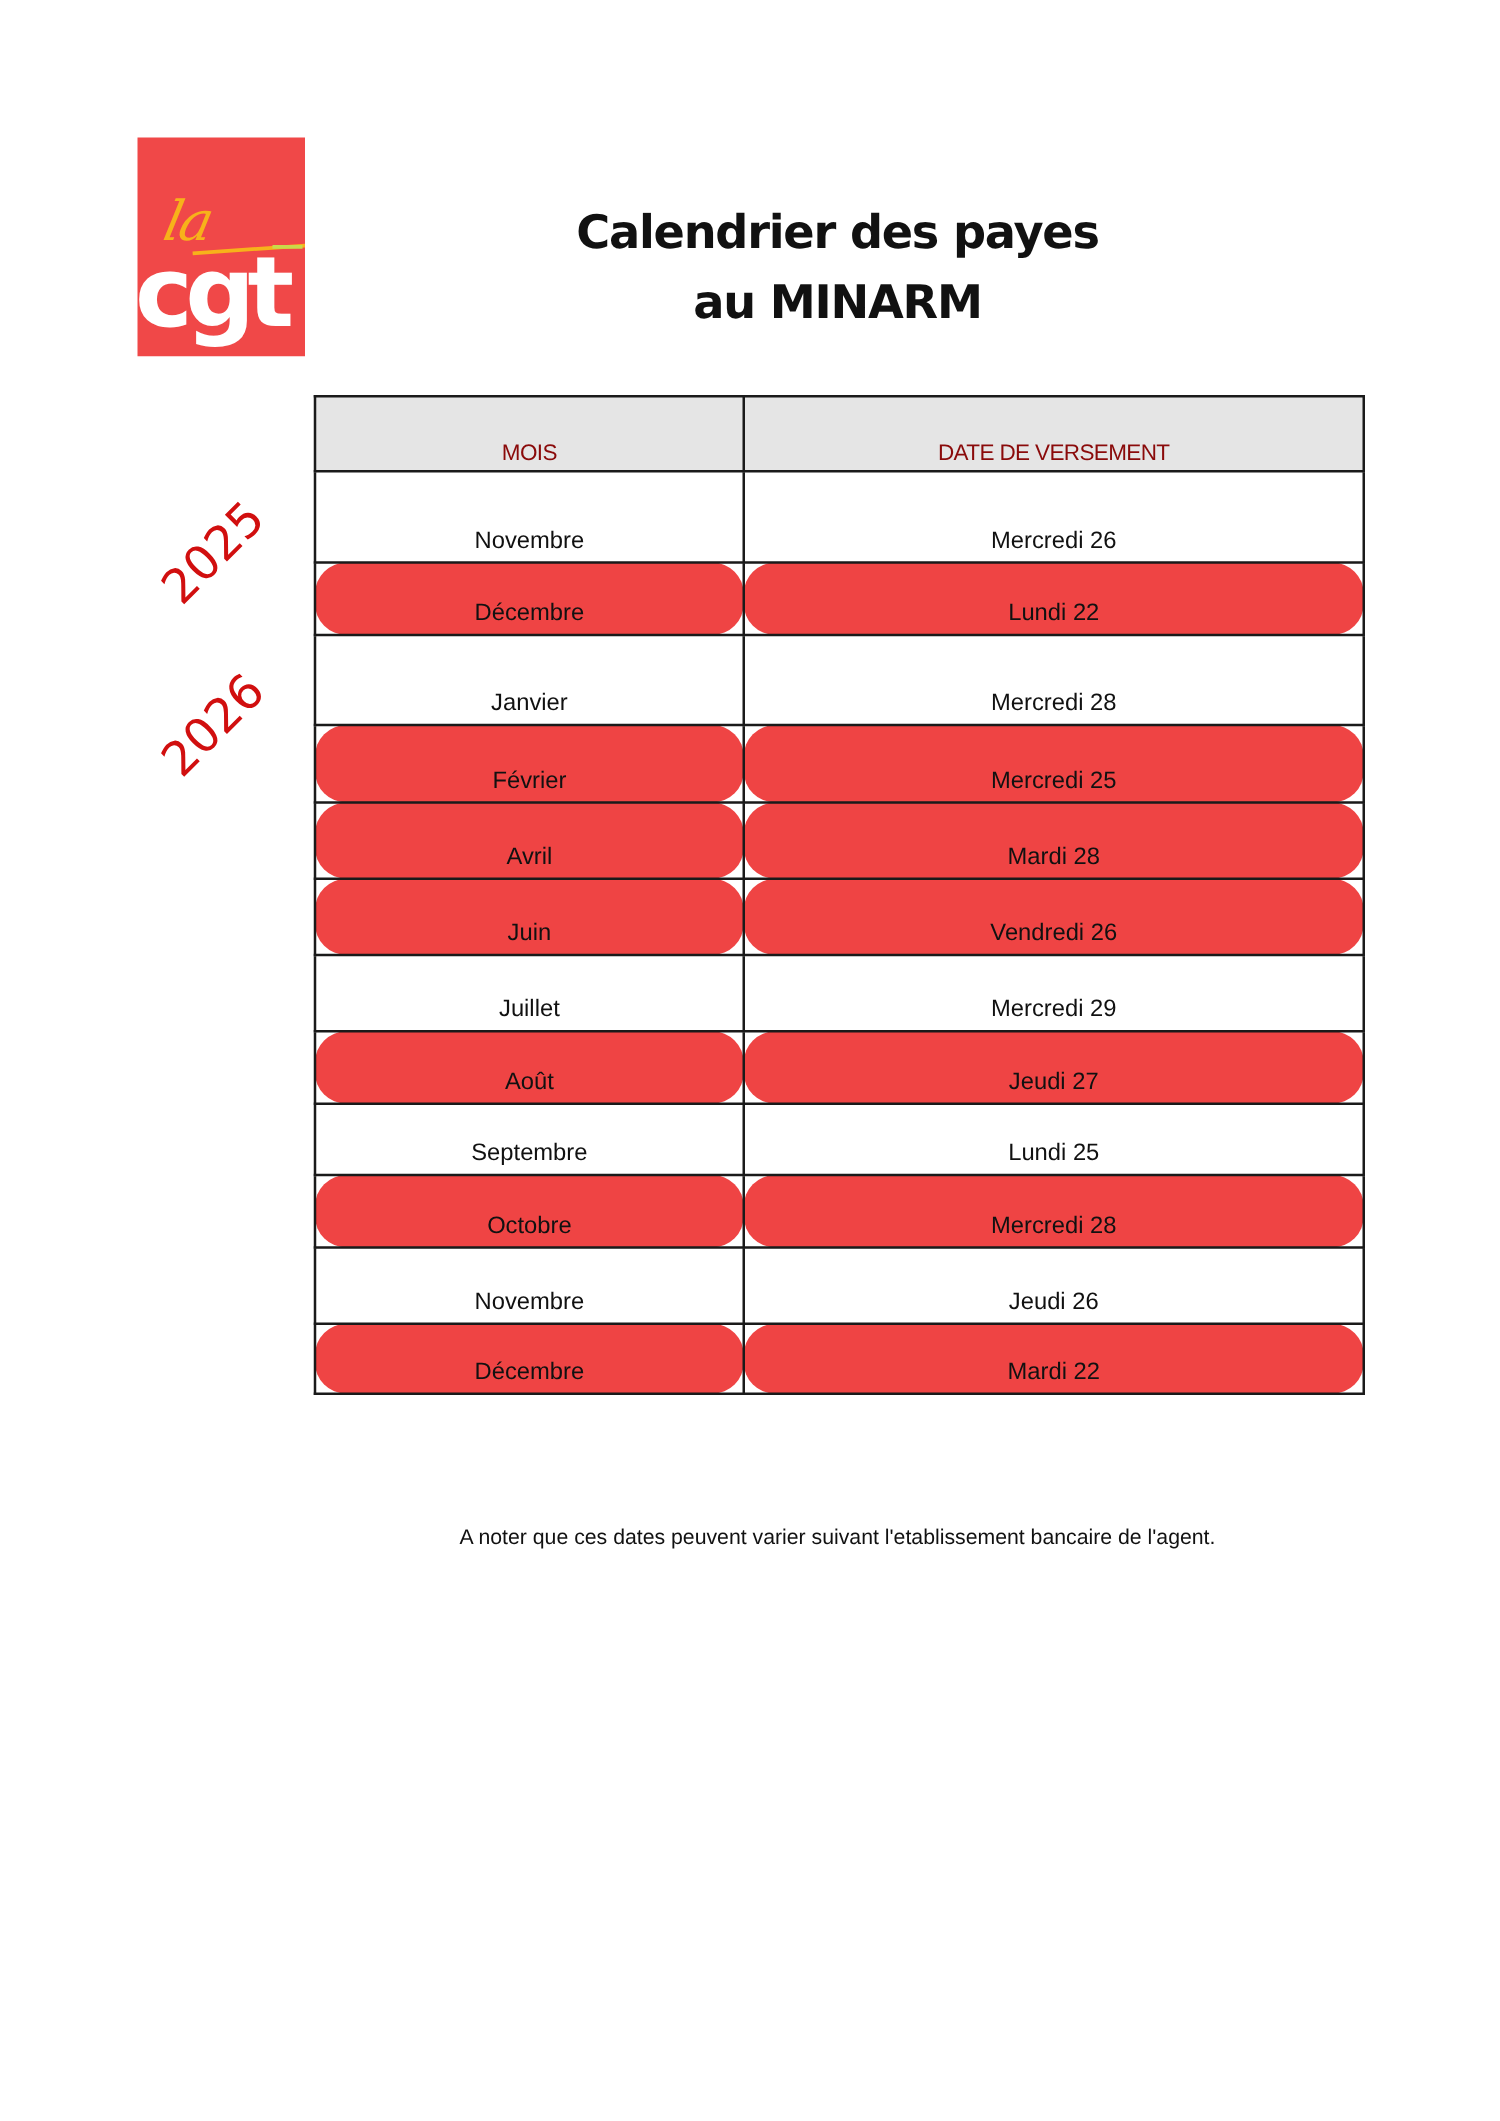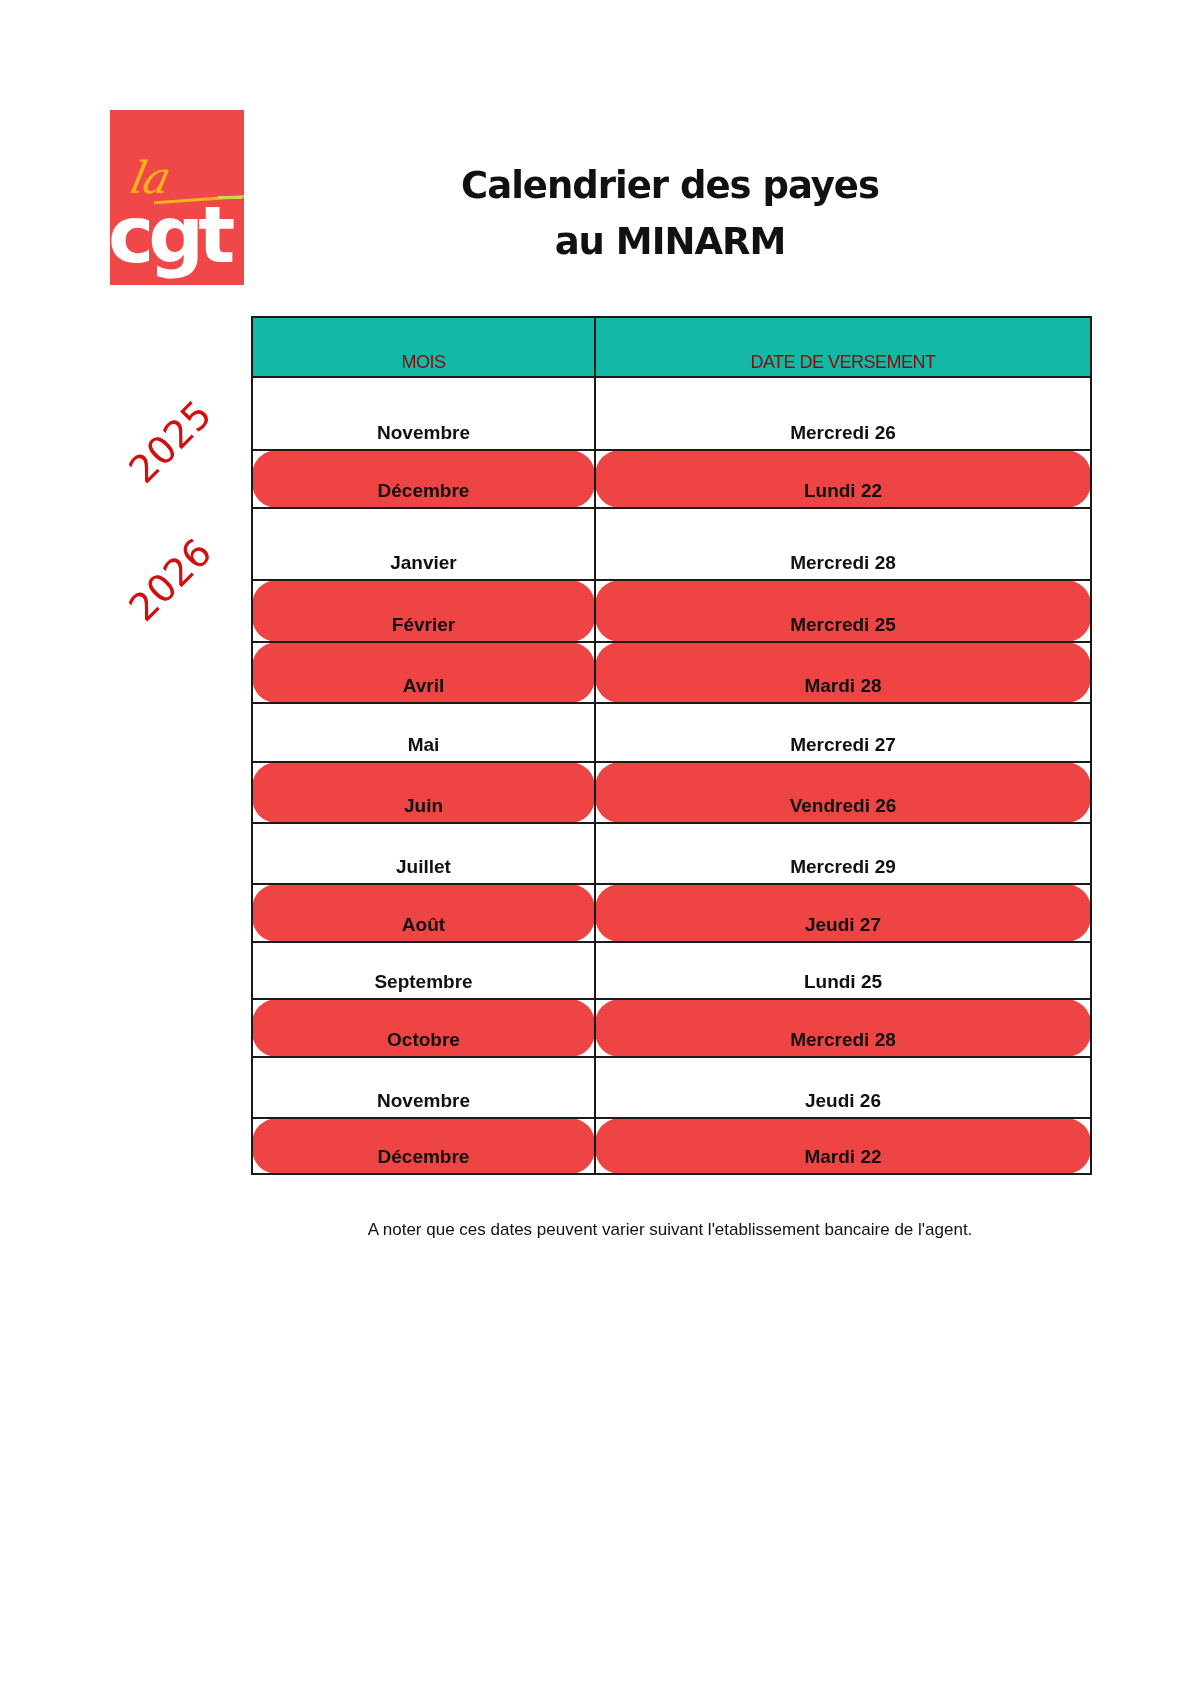--- a/index.html
+++ b/index.html
@@ -13,22 +13,22 @@
   .logo .cgt { position:absolute; left:-2px; top:86px; font-family:"DejaVu Sans", sans-serif; font-weight:bold;
                font-size:78px; color:#ffffff; letter-spacing:-6px; line-height:1; }
   .title { position:absolute; left:420px; top:158px; width:500px; text-align:center;
            font-family:"DejaVu Sans", sans-serif; font-weight:bold; font-size:37px; line-height:56px; color:#111; letter-spacing:-1px; }
   .year { position:absolute; font-family:"DejaVu Sans", sans-serif; font-size:38px; color:#d10f0f;
           transform:rotate(-45deg); transform-origin:center; letter-spacing:0px; }
   .year-2025 { left:122px; top:420px; }
   .year-2026 { left:122px; top:558px; }
   table.pay { position:absolute; left:251px; top:316px; width:839px; border-collapse:collapse; table-layout:fixed; }
   table.pay th, table.pay td { border:2px solid #1a1a1a; text-align:center; vertical-align:bottom;
-       font-family:"Liberation Sans", sans-serif; font-size:19px; padding:0 0 5px 0; color:#111;font-weight:bold; }
-  table.pay th { background:#14b8a6; color:#8a0a0a; font-weight:normal; height:55px; font-size:18px; letter-spacing:-0.5px; padding-bottom:3px; }
+       font-family:"Liberation Sans", sans-serif; font-size:19px; padding:0 0 5px 0; color:#111; }
+  table.pay th { background:#e5e5e5; color:#8a0a0a; font-weight:normal; height:55px; font-size:18px; letter-spacing:-0.5px; padding-bottom:3px; }
   table.pay col.c1 { width:343px; }
   table.pay col.c2 { width:496px; }
   tr.even td { background:#ef4444;border-radius:25px; }
   tr.odd td { background:#ffffff; }
   .note { position:absolute; left:300px; top:1220px; width:740px; text-align:center;
           font-family:"Liberation Sans", sans-serif; font-size:17px; color:#111; }
 </style>
 </head>
 <body>
 
@@ -72,24 +72,20 @@
       <td>Mercredi 28</td>
     </tr>
     <tr class="even" style="height:62px">
       <td>Février</td>
       <td>Mercredi 25</td>
     </tr>
     <tr class="even" style="height:61px">
       <td>Avril</td>
       <td>Mardi 28</td>
     </tr>
-    <tr class="odd" style="height:59px">
-      <td>Mai</td>
-      <td>Mercredi 27</td>
-    </tr>
     <tr class="even" style="height:61px">
       <td>Juin</td>
       <td>Vendredi 26</td>
     </tr>
     <tr class="odd" style="height:61px">
       <td>Juillet</td>
       <td>Mercredi 29</td>
     </tr>
     <tr class="even" style="height:58px">
       <td>Août</td>

